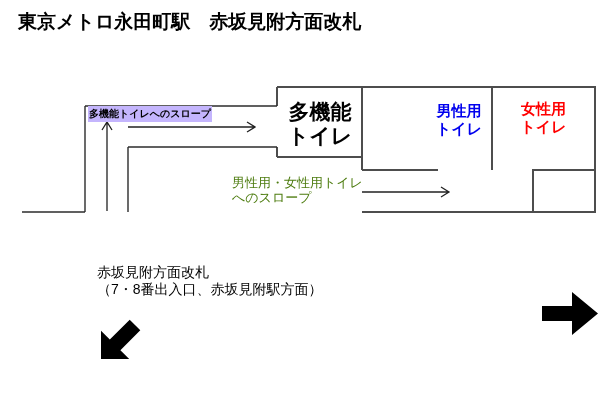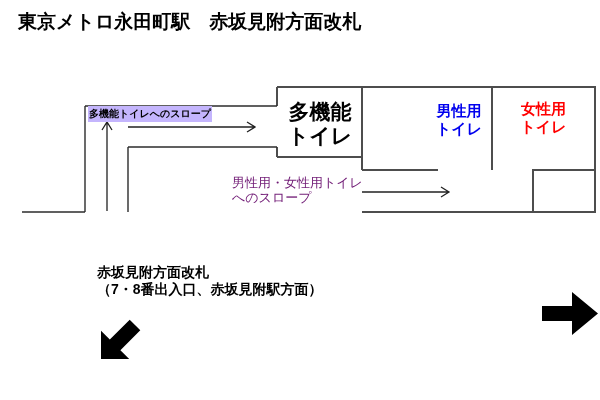--- a/index.html
+++ b/index.html
@@ -7,22 +7,22 @@
     position:relative;width:600px;height:389px;background:#ffffff;
     font-family:"Liberation Sans",sans-serif;overflow:hidden;color:#000;
   }
   .label{position:absolute;white-space:pre-line;}
   .page-title{left:18px;top:10px;font-size:19px;font-weight:bold;line-height:24px;}
   .ramp1{left:88px;top:106px;font-size:10px;font-weight:bold;line-height:16px;background:#c4b5fd;padding:0 1px;}
   .room-label{text-align:center;font-weight:bold;}
   .multifunction{left:278px;top:100px;width:84px;font-size:21px;line-height:24px;color:#000;}
   .mens{left:362px;top:102px;width:130px;font-size:15px;line-height:18px;margin-left:32px;}
   .womens{left:492px;top:102px;width:103px;font-size:15px;line-height:18px;font-family:Liberation Mono, monospace;}
-  .ramp2{left:232px;top:175px;font-size:13px;line-height:15px;color:#701a75;}
-  .gate{left:97px;top:264px;font-size:14px;font-weight:bold;line-height:17px;}
+  .ramp2{left:232px;top:175px;font-size:13px;line-height:15px;color:#4d7c0f;}
+  .gate{left:97px;top:264px;font-size:14px;font-weight:normal;line-height:17px;}
   .platform{left:413px;top:262px;font-size:14px;font-weight:bold;line-height:16px;}
   svg.floorplan{position:absolute;left:0;top:0;}
   .wall{stroke:#4d4d4d;stroke-width:2;fill:none;}
   .wall-thin{stroke:#2b2b2b;stroke-width:1.4;fill:none;}
   .thin-arrow{stroke:#222;stroke-width:1.3;fill:none;}
   .thick-arrow{fill:#000;stroke:none;}
 </style>
 </head>
 <body>
 

